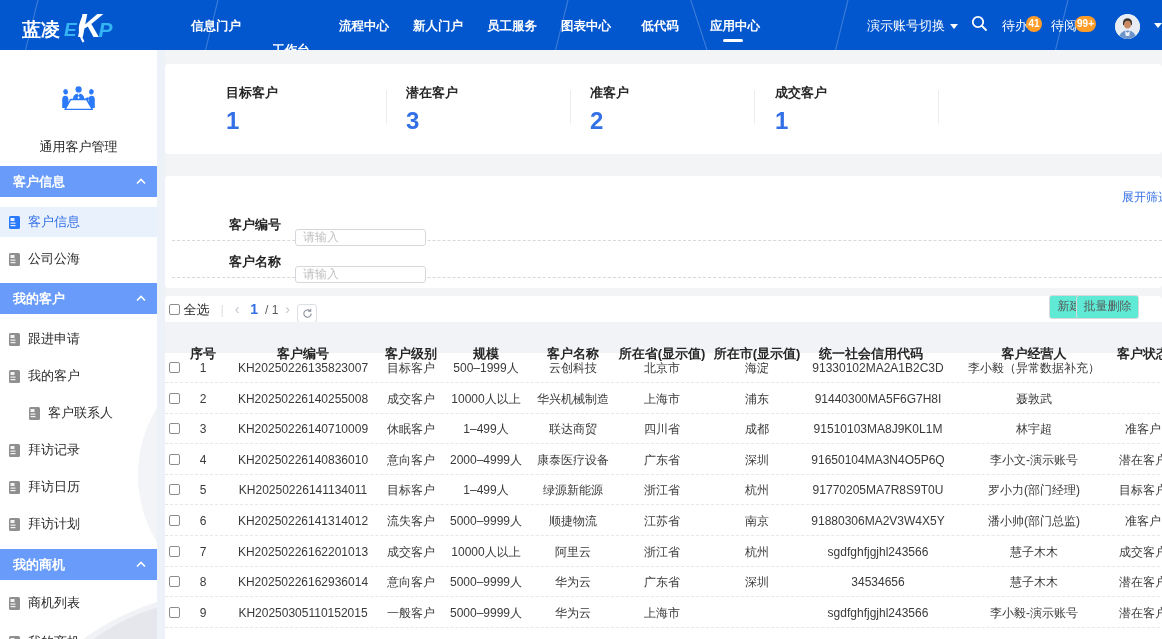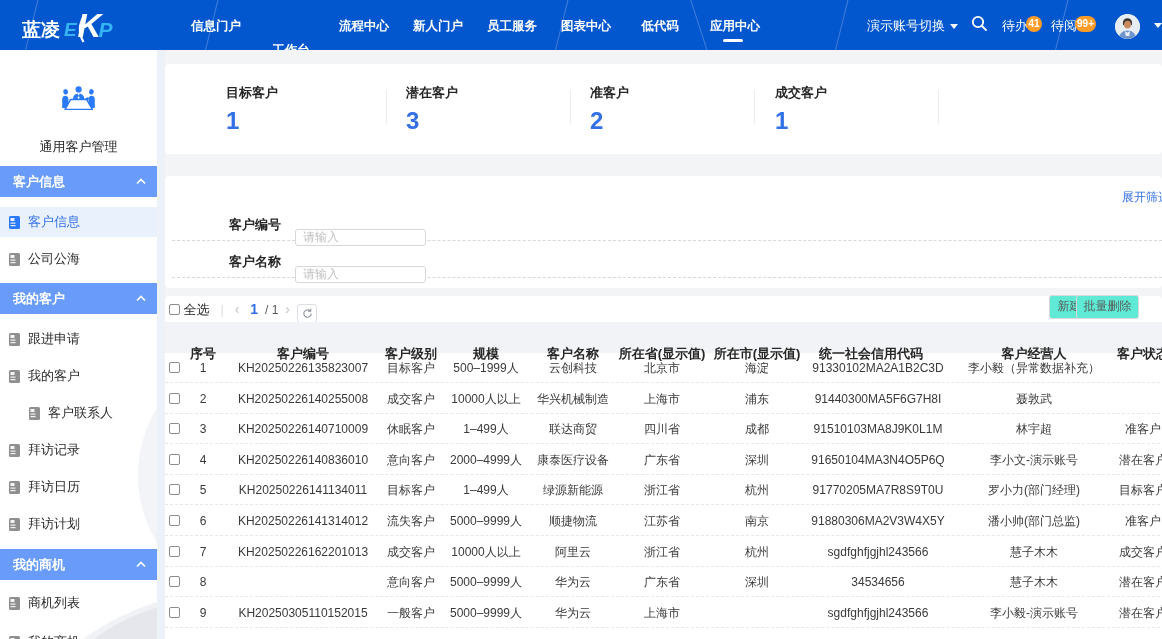--- a/index.html
+++ b/index.html
@@ -385,20 +385,21 @@
       <div class="tc" style="left:408px;">阿里云</div>
       <div class="tc" style="left:497px;">浙江省</div>
       <div class="tc" style="left:592px;">杭州</div>
       <div class="tc" style="left:713px;">sgdfghfjgjhl243566</div>
       <div class="tc" style="left:869px;">慧子木木</div>
       <div class="tc" style="left:978px;">成交客户</div>
     </div>
     <div class="trow" style="top:271.2px;">
       <span class="cb"></span>
       <div class="tc" style="left:38px;">8</div>
+      <div class="tc" style="left:138px;">KH20250226162936014</div>
       <div class="tc" style="left:246px;">意向客户</div>
       <div class="tc" style="left:321px;">5000–9999人</div>
       <div class="tc" style="left:408px;">华为云</div>
       <div class="tc" style="left:497px;">广东省</div>
       <div class="tc" style="left:592px;">深圳</div>
       <div class="tc" style="left:713px;">34534656</div>
       <div class="tc" style="left:869px;">慧子木木</div>
       <div class="tc" style="left:978px;">潜在客户</div>
     </div>
     <div class="trow" style="top:301.8px;">

